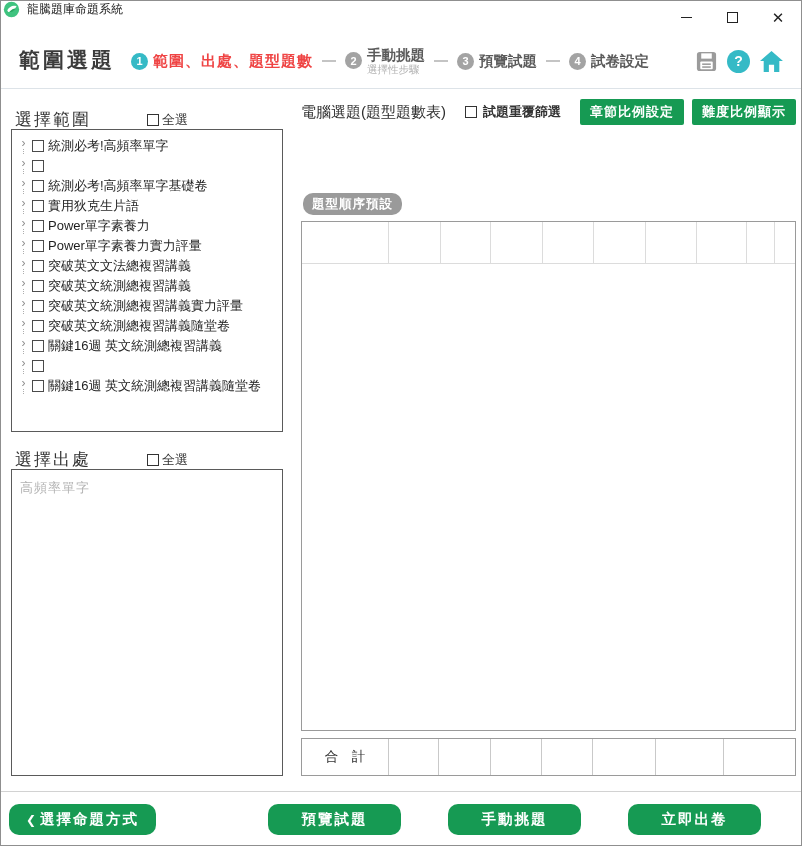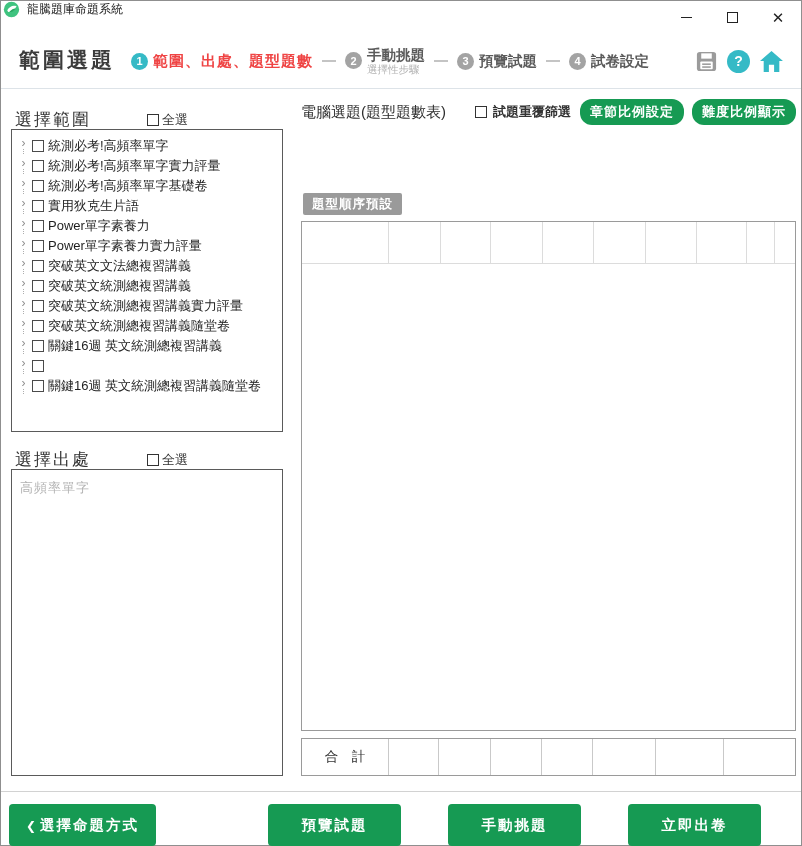--- a/index.html
+++ b/index.html
@@ -41,35 +41,35 @@
   .chev-wrap{width:13px;display:flex;flex-direction:column;align-items:center;flex:none}
   .chev{color:#8f8f8f;font-size:12px;line-height:10px}
   .chev-dots{width:0;height:5px;border-left:1px dotted #adadad;margin-top:1px}
   .tree-cb{width:12px;height:12px;border:1px solid #4a4a4a;background:#fff;flex:none;margin:0 4px 0 2px}
   .tree-label{font-size:13px;color:#1f1f1f;white-space:nowrap}
   .source-box{position:absolute;left:10px;top:468px;width:272px;height:307px;border:1px solid #5a5a5a;background:#fff;padding:8px}
   .placeholder{font-size:13px;color:#b2b2b2;letter-spacing:1px}
   
   .right-head{position:absolute;left:300px;top:97px;width:495px;height:28px;display:flex;align-items:center}
   .right-title{font-size:15px;color:#2e2e2e;white-space:nowrap}
-  .dup-filter{display:flex;align-items:center;gap:6px;margin-left:29px}
+  .dup-filter{display:flex;align-items:center;gap:6px;margin-left:19px}
   .dup-label{font-size:13px;color:#333;font-weight:bold}
   .right-head .btns{margin-left:auto;display:flex;gap:8px}
-  .green-btn{background:#169a53;color:#fff;border:none;border-radius:12px;font-size:13px;font-weight:bold;height:26px;padding:0 10px;letter-spacing:1px;font-family:inherit;cursor:pointer;white-space:nowrap}
-  .order-tag{position:absolute;left:302px;top:192px;background:#9a9a9a;color:#fff;font-size:12.5px;font-weight:bold;border-radius:2px;height:22px;padding:0 9px;display:flex;align-items:center;letter-spacing:1px;border:none;font-family:inherit}
+  .green-btn{background:#169a53;color:#fff;border:none;border-radius:2px;font-size:13px;font-weight:bold;height:26px;padding:0 10px;letter-spacing:1px;font-family:inherit;cursor:pointer;white-space:nowrap}
+  .order-tag{position:absolute;left:302px;top:192px;background:#9a9a9a;color:#fff;font-size:12.5px;font-weight:bold;border-radius:10px;height:22px;padding:0 9px;display:flex;align-items:center;letter-spacing:1px;border:none;font-family:inherit}
   .qtable{position:absolute;left:300px;top:220px;width:495px;height:510px;border:1px solid #9a9a9a;background:#fff}
   .qgrid{display:grid;grid-template-columns:87px 52px 50px 52px 51px 52px 51px 50px 28px 1fr}
   .qcell{height:42px;display:flex;align-items:center;justify-content:center;font-size:13.5px;color:#333;border-right:1px solid #dcdcdc;border-bottom:1px solid #dcdcdc;white-space:nowrap;overflow:hidden}
   .qcell:nth-child(10){border-right:none}
   .total-row{position:absolute;left:300px;top:737px;width:495px;height:38px;border:1px solid #9a9a9a;background:#fff;display:grid;grid-template-columns:87px 50px 52px 51px 51px 63px 68px 1fr}
   .tcell{display:flex;align-items:center;justify-content:center;font-size:13.5px;color:#333;border-right:1px solid #c9c9c9}
   .tcell:last-child{border-right:none}
   
   .footer{position:absolute;left:0;bottom:0;width:100%;height:54px;background:#fff;border-top:1px solid #d2d2d2}
-  .footer .green-btn{position:absolute;top:12px;height:42px;font-size:14.5px;border-radius:4px;letter-spacing:2px}
+  .footer .green-btn{position:absolute;top:12px;height:31px;font-size:14.5px;border-radius:10px;letter-spacing:2px}
   .btn-back{left:8px;width:147px}
   .btn-preview{left:267px;width:133px}
   .btn-manual{left:447px;width:133px}
   .btn-generate{left:627px;width:133px}
   .back-chev{font-size:12px;margin-right:4px;letter-spacing:0}
 </style>
 </head>
 <body>
 
 <div class="window">
@@ -155,21 +155,20 @@
         </span>
         <span class="tree-cb"></span>
         <span class="tree-label">統測必考!高頻率單字</span>
       </div>
     <div class="tree-row">
         <span class="chev-wrap">
           <span class="chev">›</span>
           <span class="chev-dots"></span>
         </span>
         <span class="tree-cb"></span>
-        <span class="tree-label">統測必考!高頻率單字實力評量</span>
       </div>
     <div class="tree-row">
         <span class="chev-wrap">
           <span class="chev">›</span>
           <span class="chev-dots"></span>
         </span>
         <span class="tree-cb"></span>
         <span class="tree-label">統測必考!高頻率單字基礎卷</span>
       </div>
     <div class="tree-row">

